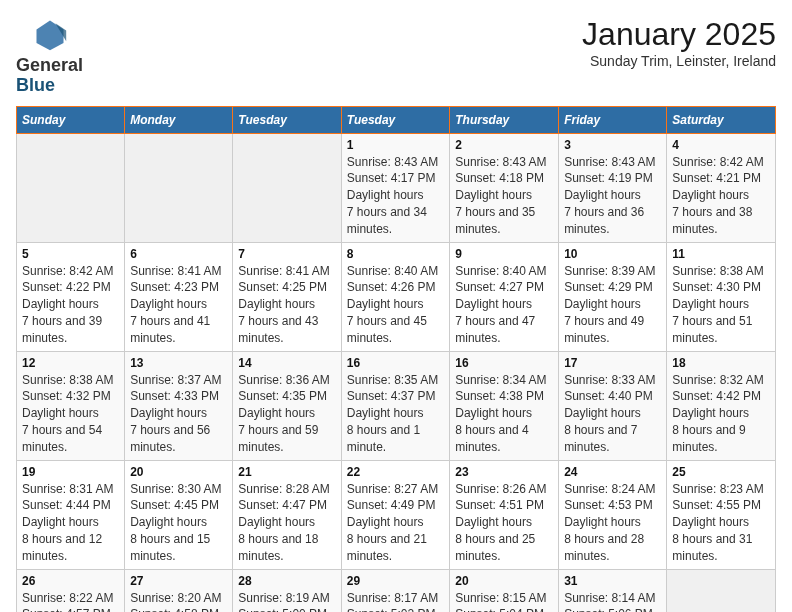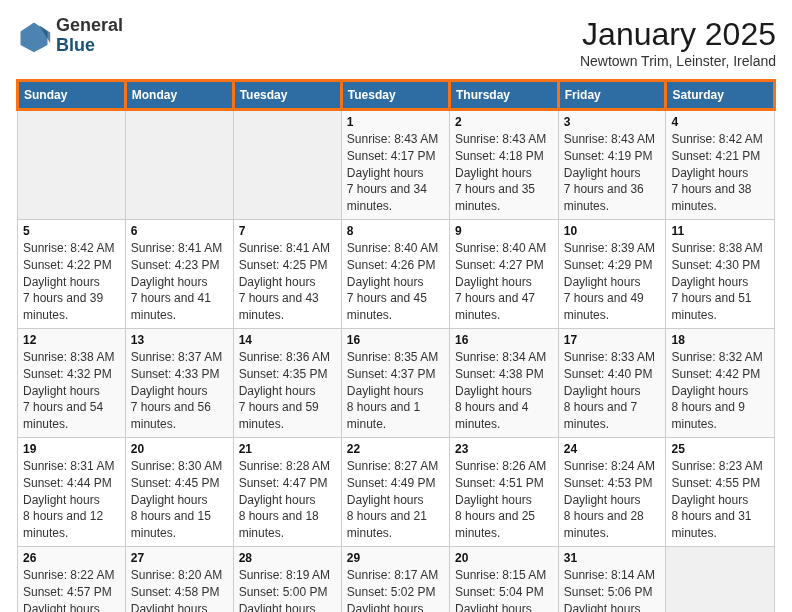--- a/index.html
+++ b/index.html
@@ -13,20 +13,21 @@
     .header {
       display: flex;
       justify-content: space-between;
       align-items: flex-start;
       margin-bottom: 10px;
     }
     .logo {
       display: flex;
       align-items: center;
       gap: 4px;
+      flex-direction: column;
     }
     .logo-text {
       font-size: 18px;
       font-weight: bold;
       line-height: 1.1;
     }
     .logo-general { color: #333; }
     .logo-blue { color: #1a5276; }
     .logo-icon {
       width: 36px;
@@ -48,21 +49,22 @@
       width: 100%;
       border-collapse: collapse;
       font-size: 11px;
     }
     .calendar th {
       background: #2e6da4;
       color: #fff;
       text-align: left;
       padding: 6px 5px;
       font-size: 12px;
-      border: 3px solid #f97316;
+      border: 1px solid #f97316;
+      font-style: italic;
     }
     .calendar td {
       border: 1px solid #ccc;
       vertical-align: top;
       padding: 4px 5px;
       width: 113px;
       min-height: 80px;
       background: #fff;
     }
     .calendar tr:nth-child(odd) td {
@@ -95,21 +97,21 @@
       <polygon points="20,5 35,15 35,30 20,38 5,30 5,15" fill="#2e6da4" opacity="0.85"></polygon>
       <polygon points="26,8 38,16 38,28" fill="#1a5276" opacity="0.7"></polygon>
     </svg>
     <div class="logo-text">
       <div class="logo-general">General</div>
       <div class="logo-blue">Blue</div>
     </div>
   </div>
   <div class="title-block">
     <div class="month-title">January 2025</div>
-    <div class="location">Newtown Trim, Leinster, Ireland</div>
+    <div class="location">Sunday Trim, Leinster, Ireland</div>
   </div>
 </div>
 
 <table class="calendar">
   <thead>
     <tr>
     <th>Sunday</th>
         <th>Monday</th>
         <th>Tuesday</th>
         <th>Tuesday</th>

